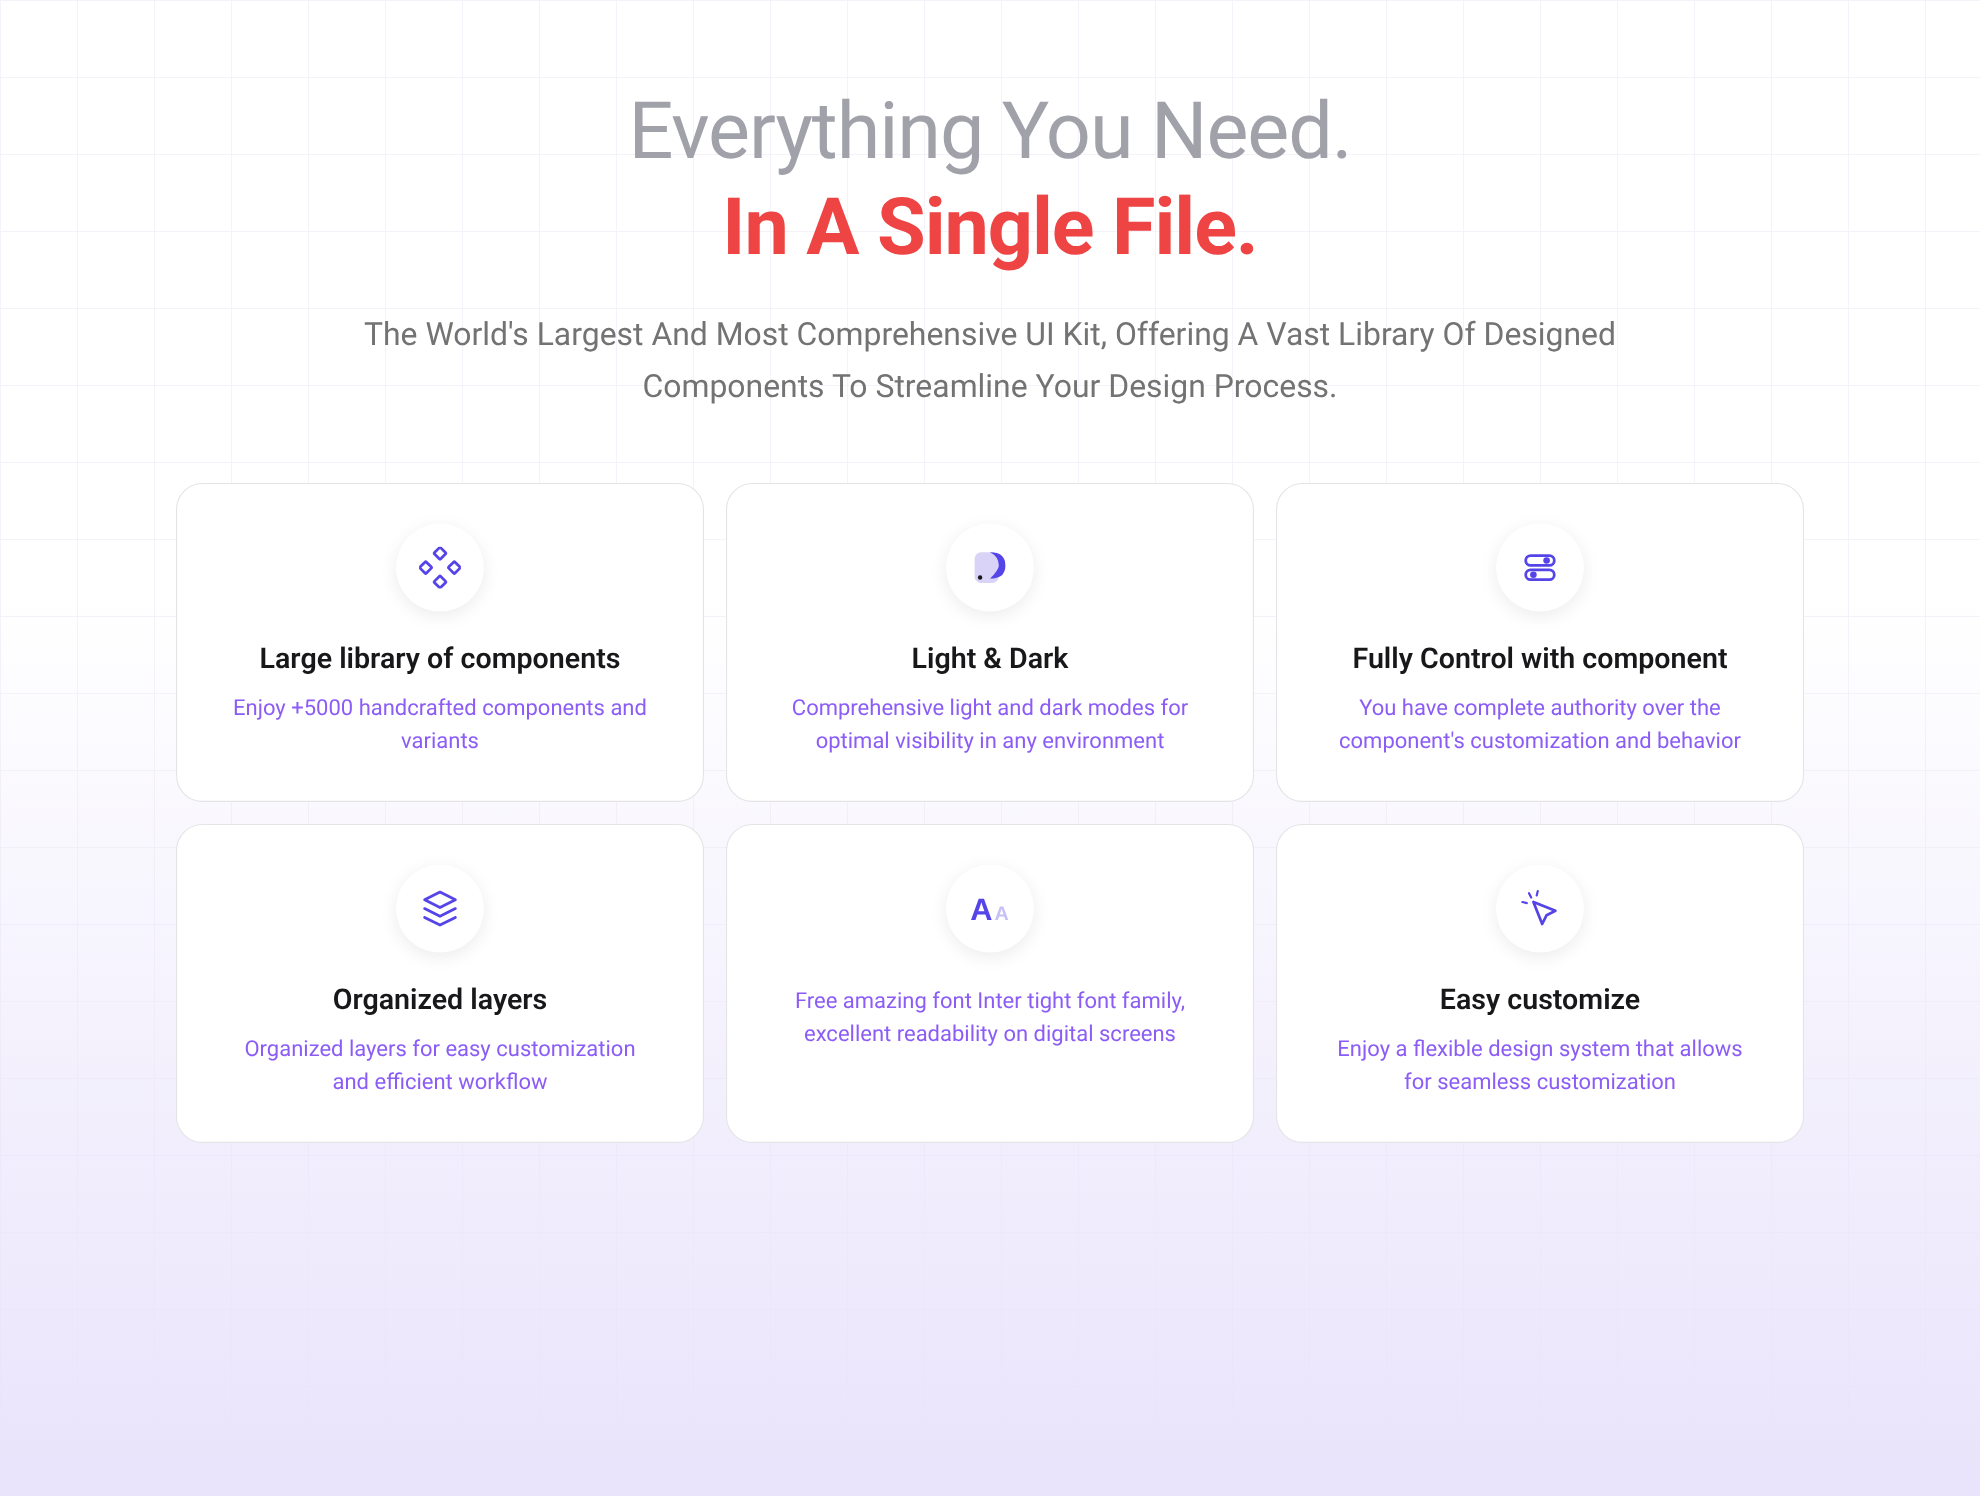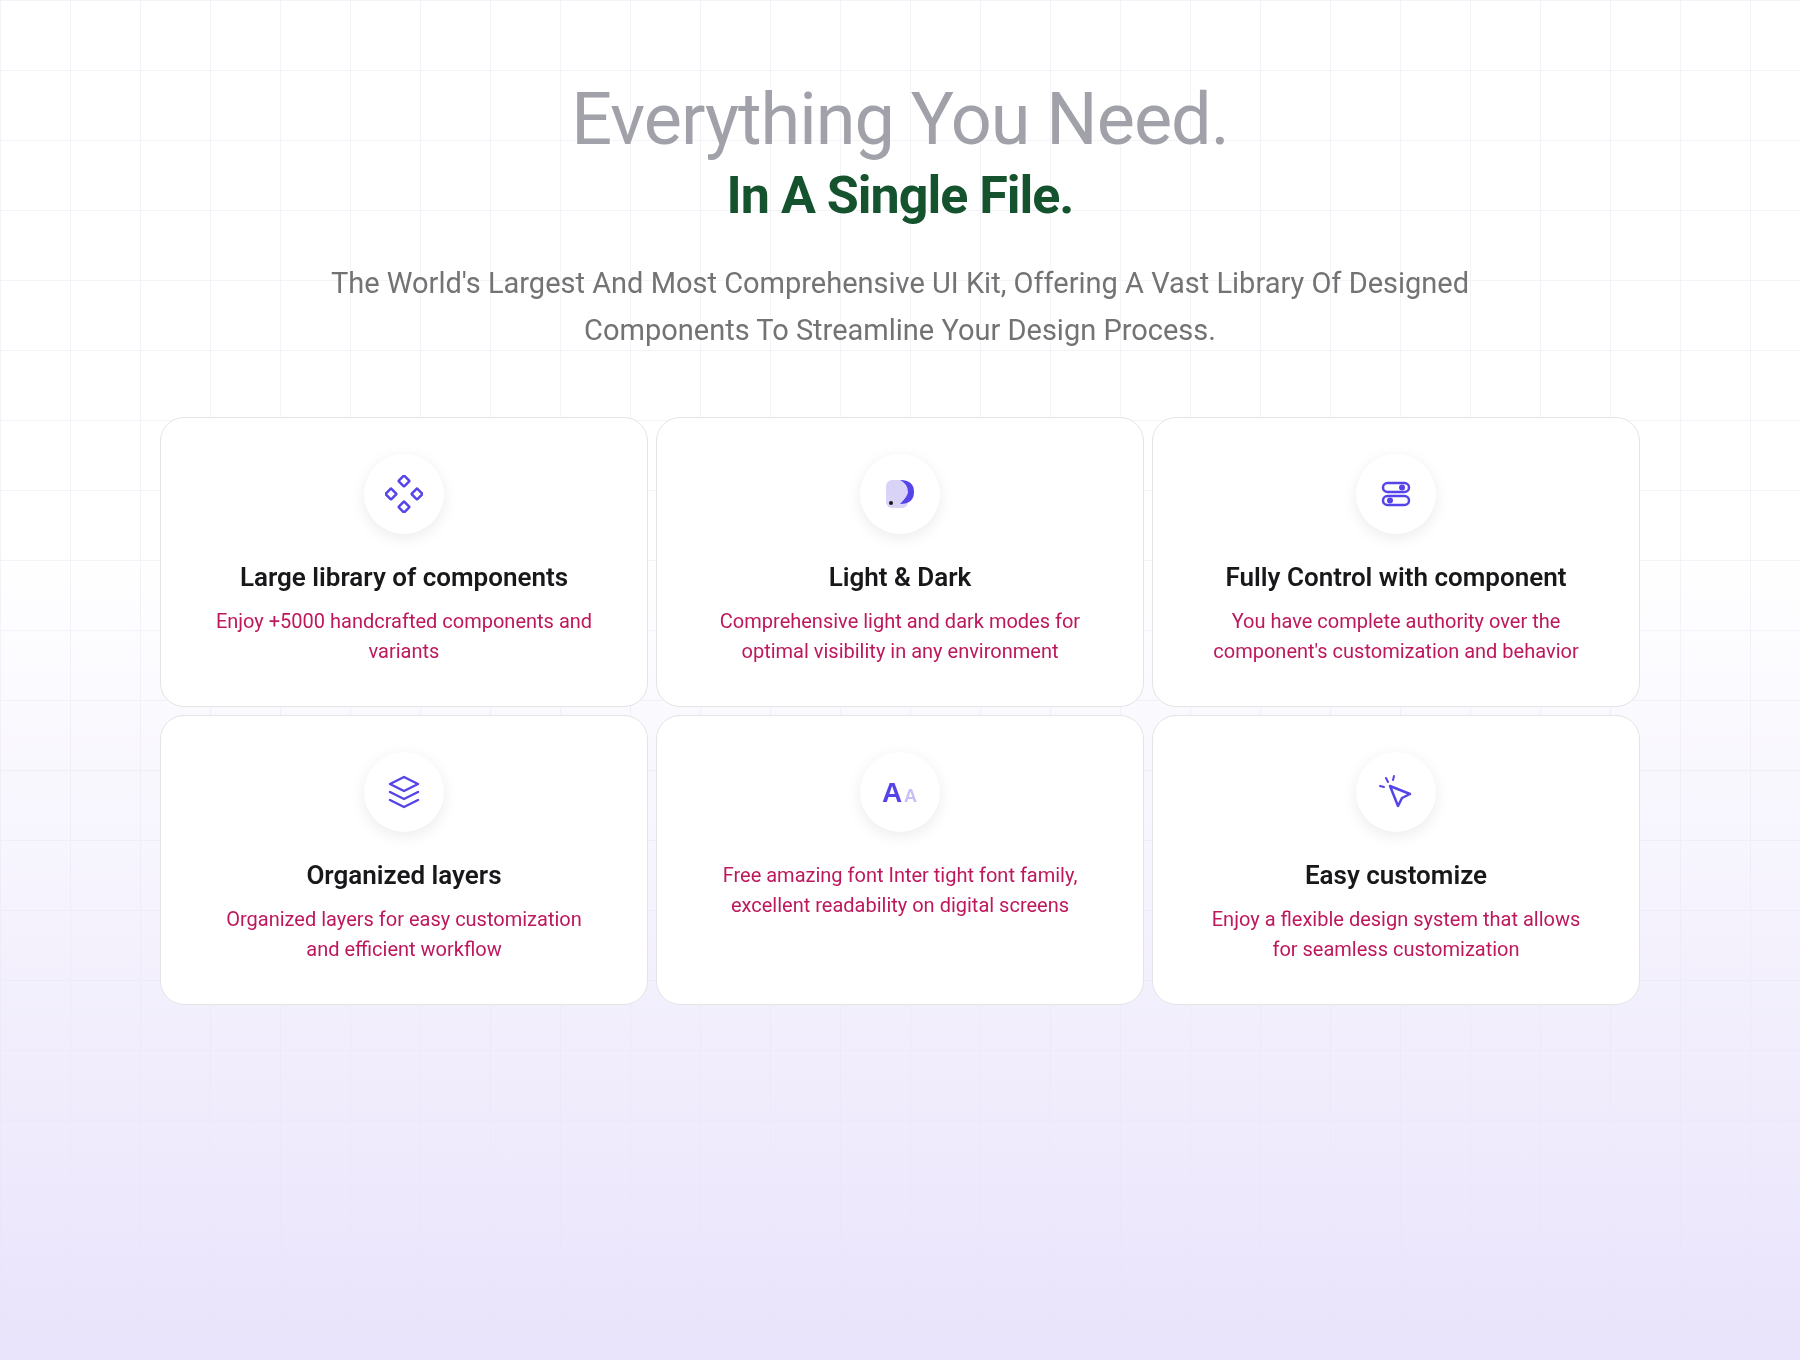--- a/index.html
+++ b/index.html
@@ -25,40 +25,40 @@
       text-align: center;
     }
     .heading1 {
       font-size: 72px;
       font-weight: 400;
       color: #a1a1aa;
       letter-spacing: -1px;
       line-height: 1.1;
     }
     .heading2 {
-      font-size: 52px;
+      font-size: 72px;
       font-weight: 700;
-      color: #14532d;
+      color: #ef4444;
       letter-spacing: -1px;
       line-height: 1.1;
       margin-top: 8px;
     }
     .subheading {
       font-size: 29px;
       color: #737373;
       margin-top: 36px;
       line-height: 1.6;
       max-width: 1200px;
       margin-left: auto;
       margin-right: auto;
     }
     .grid {
       display: grid;
       grid-template-columns: repeat(3, 1fr);
-      gap: 8px;
+      gap: 20px;
       margin-top: 64px;
       padding: 0 20px;
     }
     .card {
       background: #ffffff;
       border: 1px solid #e4e4e7;
       border-radius: 24px;
       padding: 36px 32px 40px;
       text-align: center;
     }
@@ -74,21 +74,21 @@
       margin: 0 auto 28px;
     }
     .card-title {
       font-size: 26px;
       font-weight: 600;
       color: #18181b;
       margin-bottom: 14px;
     }
     .card-desc {
       font-size: 20px;
-      color: #be185d;
+      color: #8b5cf6;
       line-height: 1.5;
       max-width: 380px;
       margin: 0 auto;
     }
     svg {
       display: block;
     }
   </style>
 </head>
 <body>

